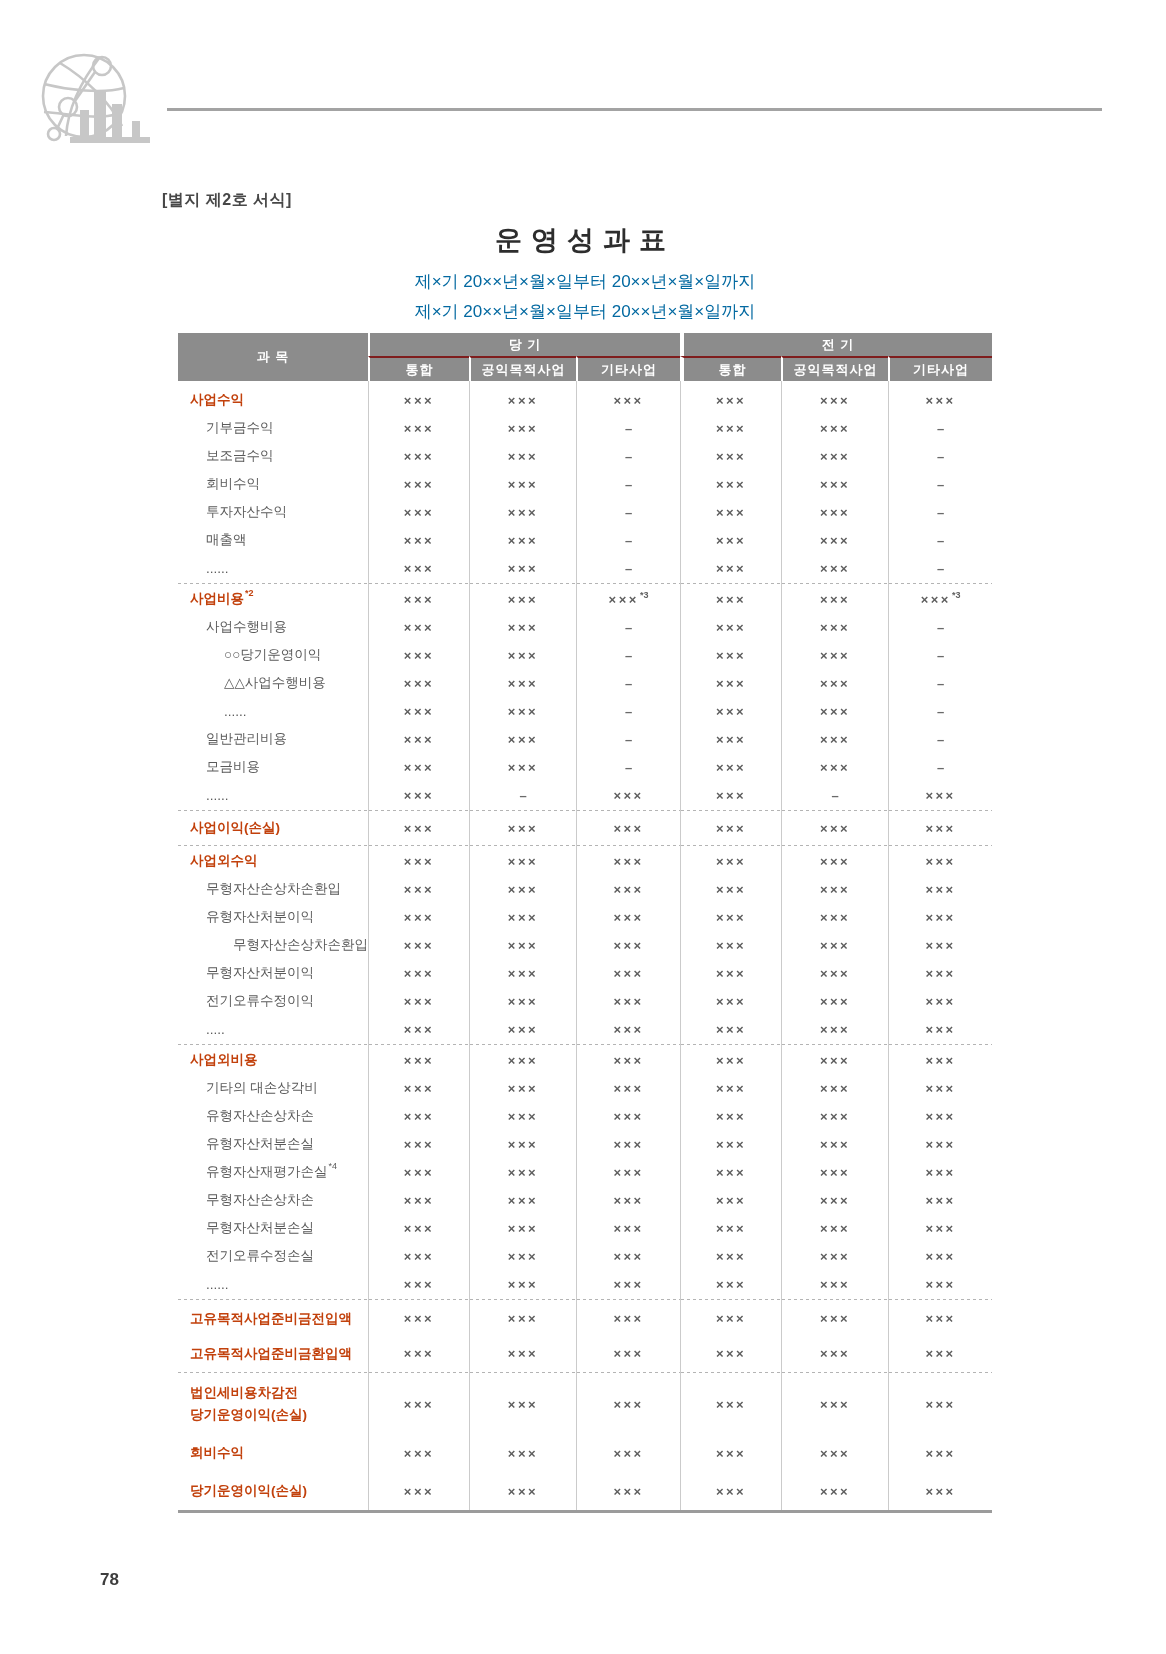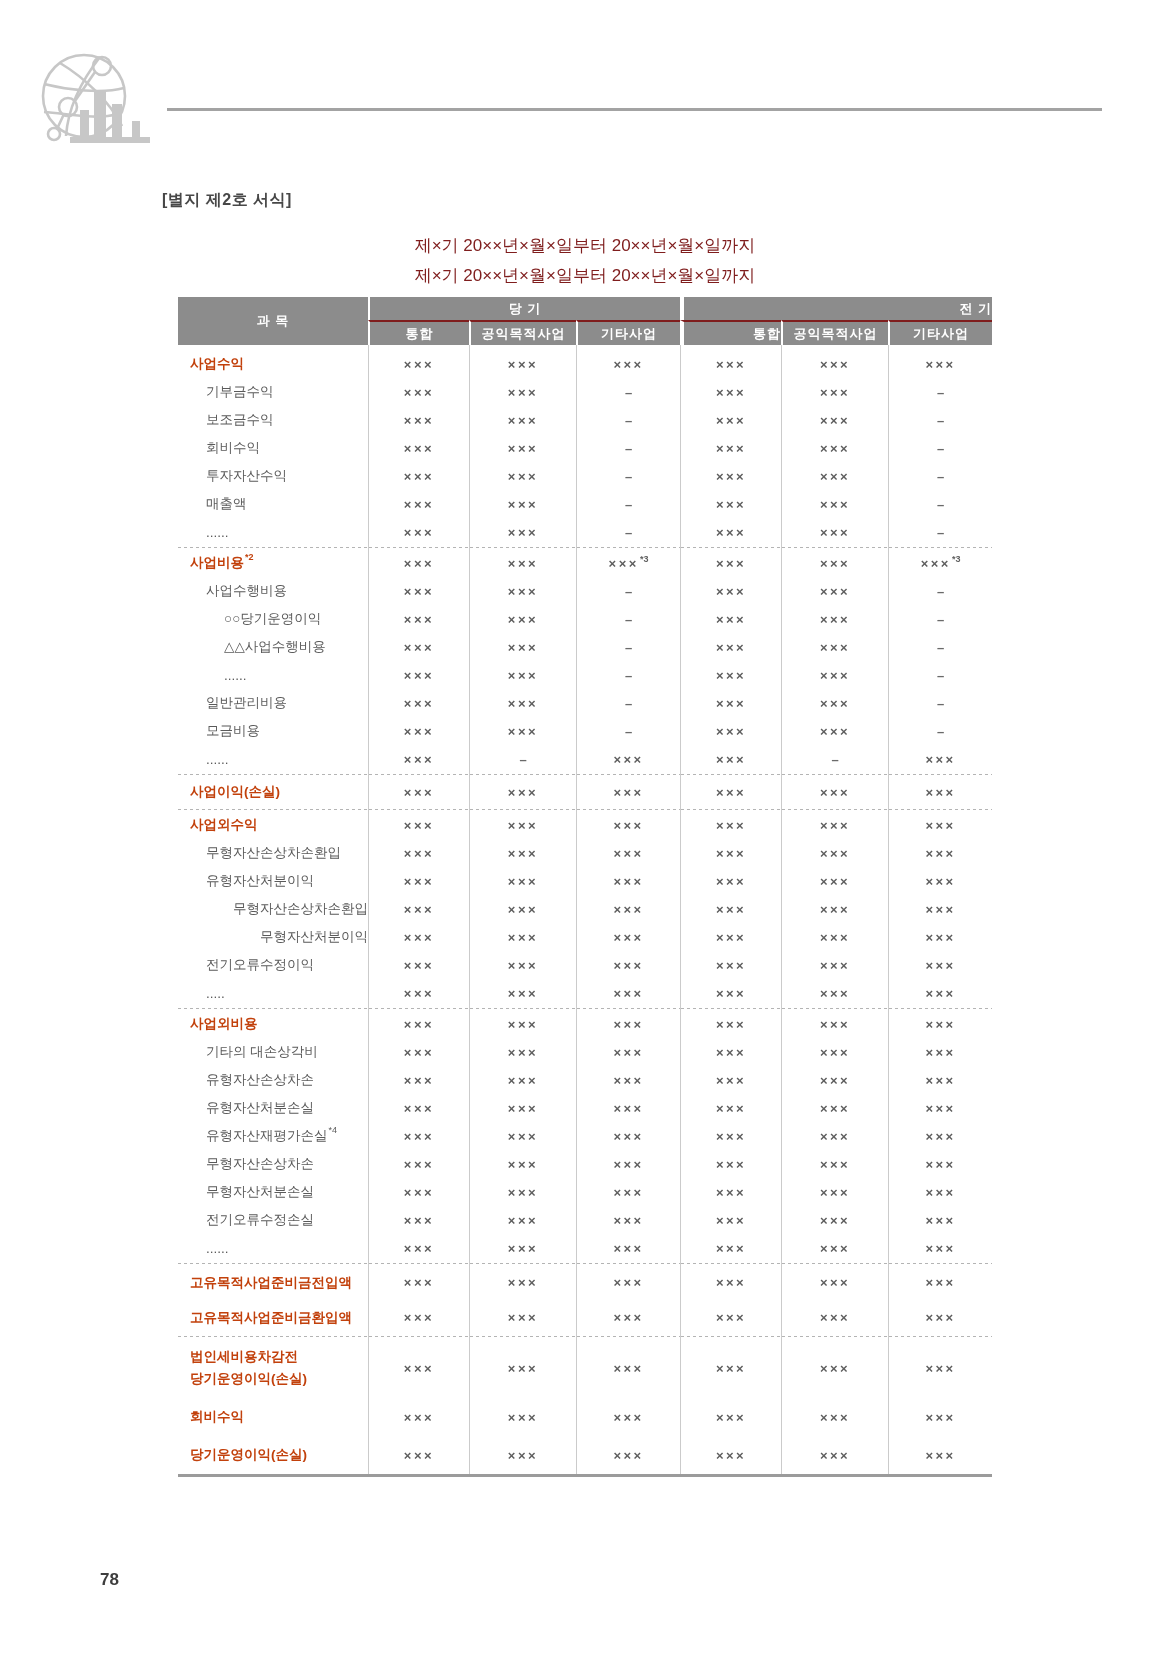--- a/index.html
+++ b/index.html
@@ -13,37 +13,37 @@
     overflow:hidden;
   }
   
   .logo{position:absolute;left:30px;top:50px;width:132px;height:102px;}
   .head-rule{position:absolute;left:167px;top:108px;width:935px;height:3px;background:#a3a3a3;}
 
   .form-label{position:absolute;left:162px;top:190px;font-size:16px;font-weight:600;color:#474747;letter-spacing:.5px;}
 
   .content{position:absolute;left:178px;top:222px;width:814px;}
   .doc-title{text-align:center;font-size:27px;font-weight:bold;letter-spacing:9px;color:#2d2d2d;}
-  .doc-sub{text-align:center;font-size:17px;color:#7f1d1d;line-height:30px;margin-top:9px;font-weight:500;}
+  .doc-sub{text-align:center;font-size:17px;color:#0369a1;line-height:30px;margin-top:9px;font-weight:500;}
   .meta-row{display:flex;justify-content:space-between;align-items:flex-end;margin-top:17px;font-size:15px;font-weight:600;color:#484848;}
 
   table.stmt{
     width:814px;margin-top:6px;
     border-collapse:separate;border-spacing:0;
     table-layout:fixed;
     border-bottom:3px solid #9b9b9b;
   }
   .stmt th{
     background:#8c8c8c;color:#ffffff;
     font-size:13px;font-weight:bold;
     height:23px;padding:0;text-align:center;
     letter-spacing:1px;
   }
   .stmt th.bl2{border-left:2px solid #ffffff;}
-  .stmt th.bl4{border-left:4px solid #ffffff;text-align:right;}
+  .stmt th.bl4{border-left:4px solid #ffffff;}
   .stmt th.bt2{border-top:2px solid #7f1d1d;}
   .stmt td{padding:0;vertical-align:middle;font-size:13.5px;color:#5a5a5a;}
   .stmt td.val{
     text-align:center;border-left:1px solid #cbcbcb;
     font-size:13px;letter-spacing:2.5px;color:#5e5e5e;font-weight:600;
   }
   .stmt td.val .dash{letter-spacing:0;font-weight:600;color:#6a6a6a;}
   .stmt tr.first td{padding-top:5px;}
   .stmt td.lbl{text-align:left;}
   .stmt td.lbl .line{display:block;line-height:1.6;}
@@ -84,20 +84,21 @@
       <rect x="102" y="71" width="8" height="16"></rect>
       <rect x="40" y="87" width="80" height="6"></rect>
     </g>
   </svg>
 
   <div class="head-rule"></div>
 
   <div class="form-label">[별지 제2호 서식]</div>
 
   <div class="content">
+    <div class="doc-title">운영성과표</div>
     <div class="doc-sub">
       <div>제×기 20××년×월×일부터 20××년×월×일까지</div>
       <div>제×기 20××년×월×일부터 20××년×월×일까지</div>
     </div>
 
     <table class="stmt">
       <colgroup>
           <col style="width: 190px;">
           <col style="width: 101px;">
           <col style="width: 107px;">
@@ -323,21 +324,21 @@
           <tr class="ind1">
             <td class="lbl" style="height: 28px; text-align: right;">무형자산손상차손환입</td>
             <td class="val">×××</td>
             <td class="val">×××</td>
             <td class="val">×××</td>
             <td class="val">×××</td>
             <td class="val">×××</td>
             <td class="val">×××</td>
           </tr>
           <tr class="ind1">
-            <td class="lbl" style="height: 28px; text-align: right;">무형자산처분이익</td>
+            <td class="lbl" style="height: 28px;">무형자산처분이익</td>
             <td class="val">×××</td>
             <td class="val">×××</td>
             <td class="val">×××</td>
             <td class="val">×××</td>
             <td class="val">×××</td>
             <td class="val">×××</td>
           </tr>
           <tr class="ind1">
             <td class="lbl" style="height: 28px;">전기오류수정이익</td>
             <td class="val">×××</td>

